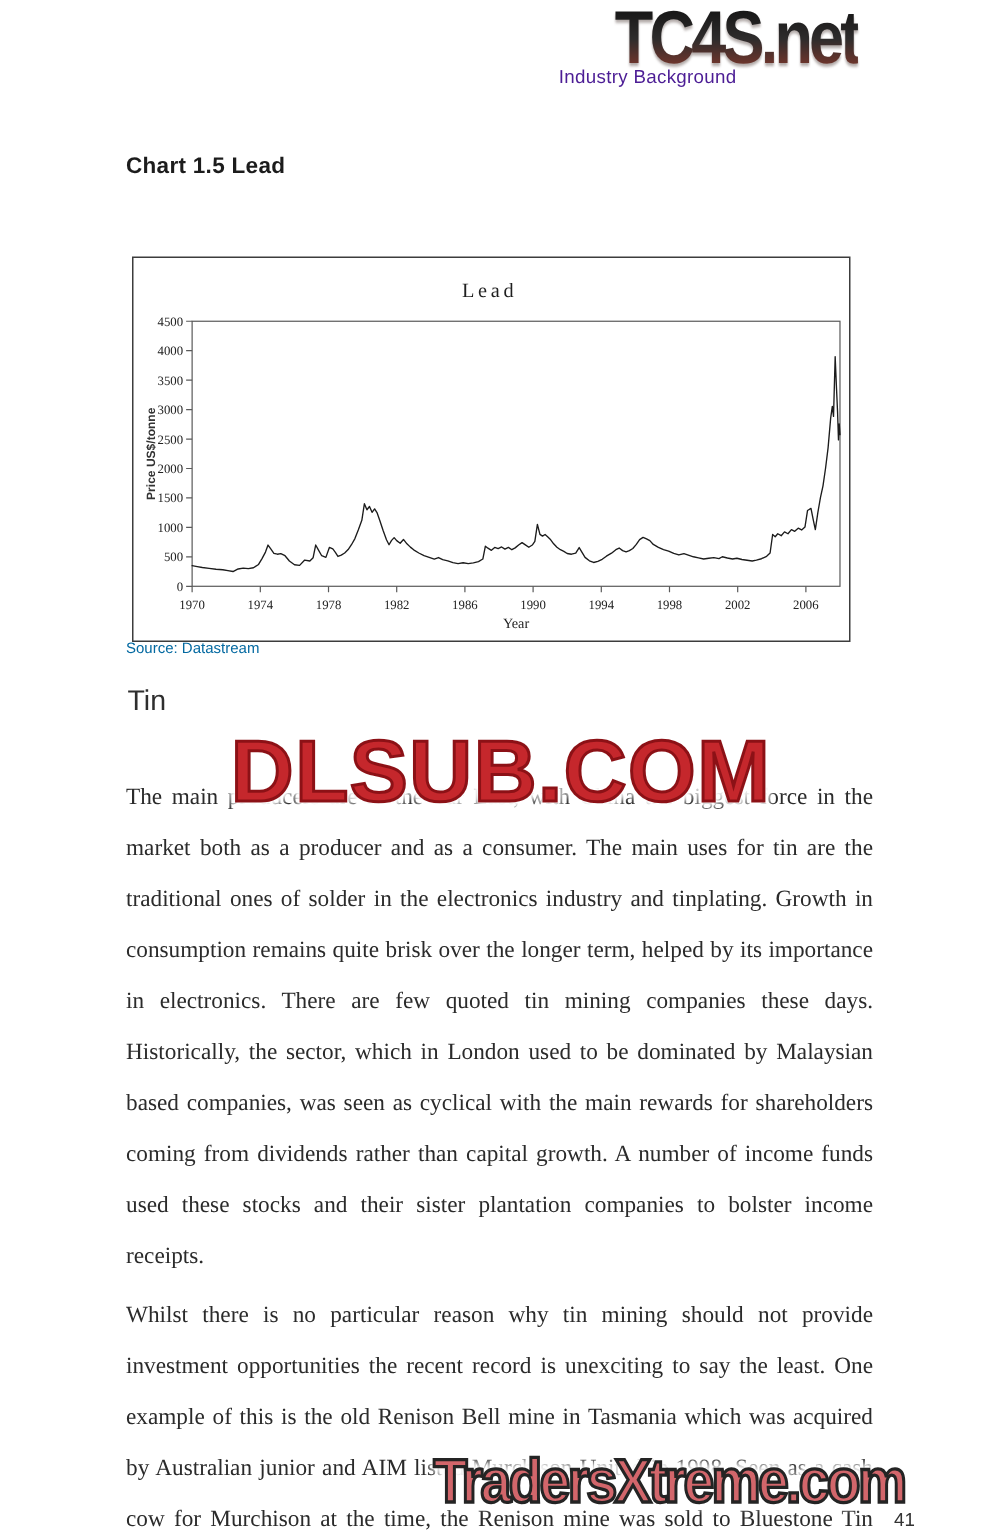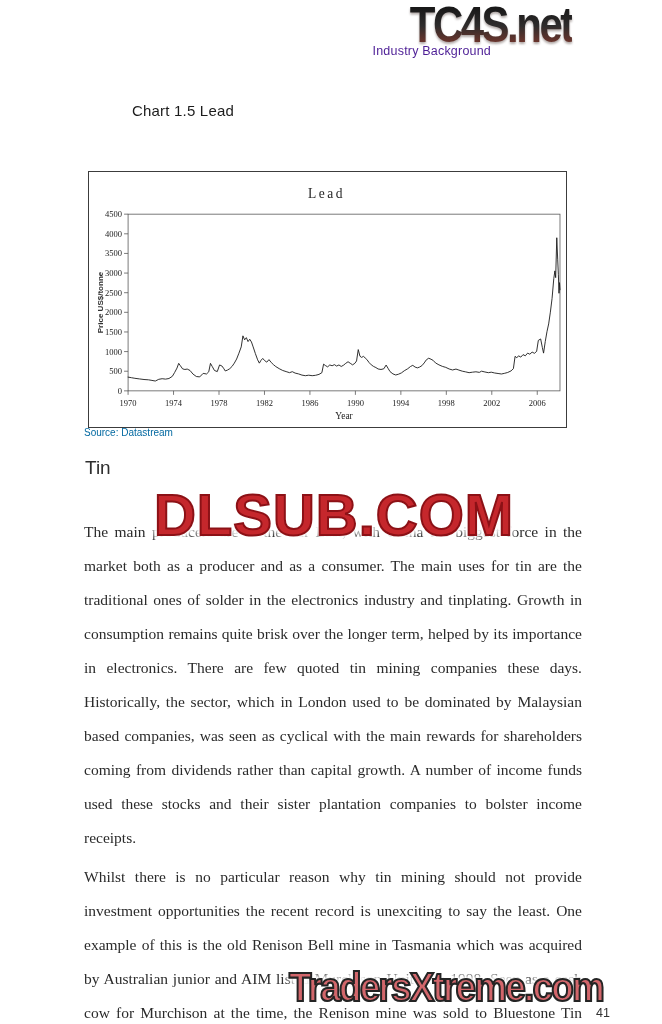--- a/index.html
+++ b/index.html
@@ -23,21 +23,21 @@
       -webkit-background-clip:text; background-clip:text; color:transparent;
     }
   }
   .industry {
     position:absolute; top:44px; right:79px;
     font-size:12.5px; color:#4c1d95; letter-spacing:0.2px;
   }
 
   .chart-heading {
     position:absolute; left:84px; top:102px;
-    font-size:15px; font-weight:normal; color:#1c1c1c; letter-spacing:0.2px;margin-left:48px;
+    font-size:15px; font-weight:bold; color:#1c1c1c; letter-spacing:0.2px;
   }
 
   .chart-figure {
     position:absolute; left:88px; top:143px; width:479px; height:257px;
     border:1.5px solid #3c3c3c; box-sizing:border-box; background:#fff;margin-top:28px;
   }
   .chart-figure svg { width:100%; height:100%; display:block; }
   .ct  { font-family:"Liberation Serif",serif; font-size:13.5px; letter-spacing:2.5px; fill:#1f1f1f; text-anchor:middle; }
   .cbox{ fill:none; stroke:#5a5a5a; stroke-width:0.8; }
   .cax { stroke:#5a5a5a; stroke-width:0.8; }

